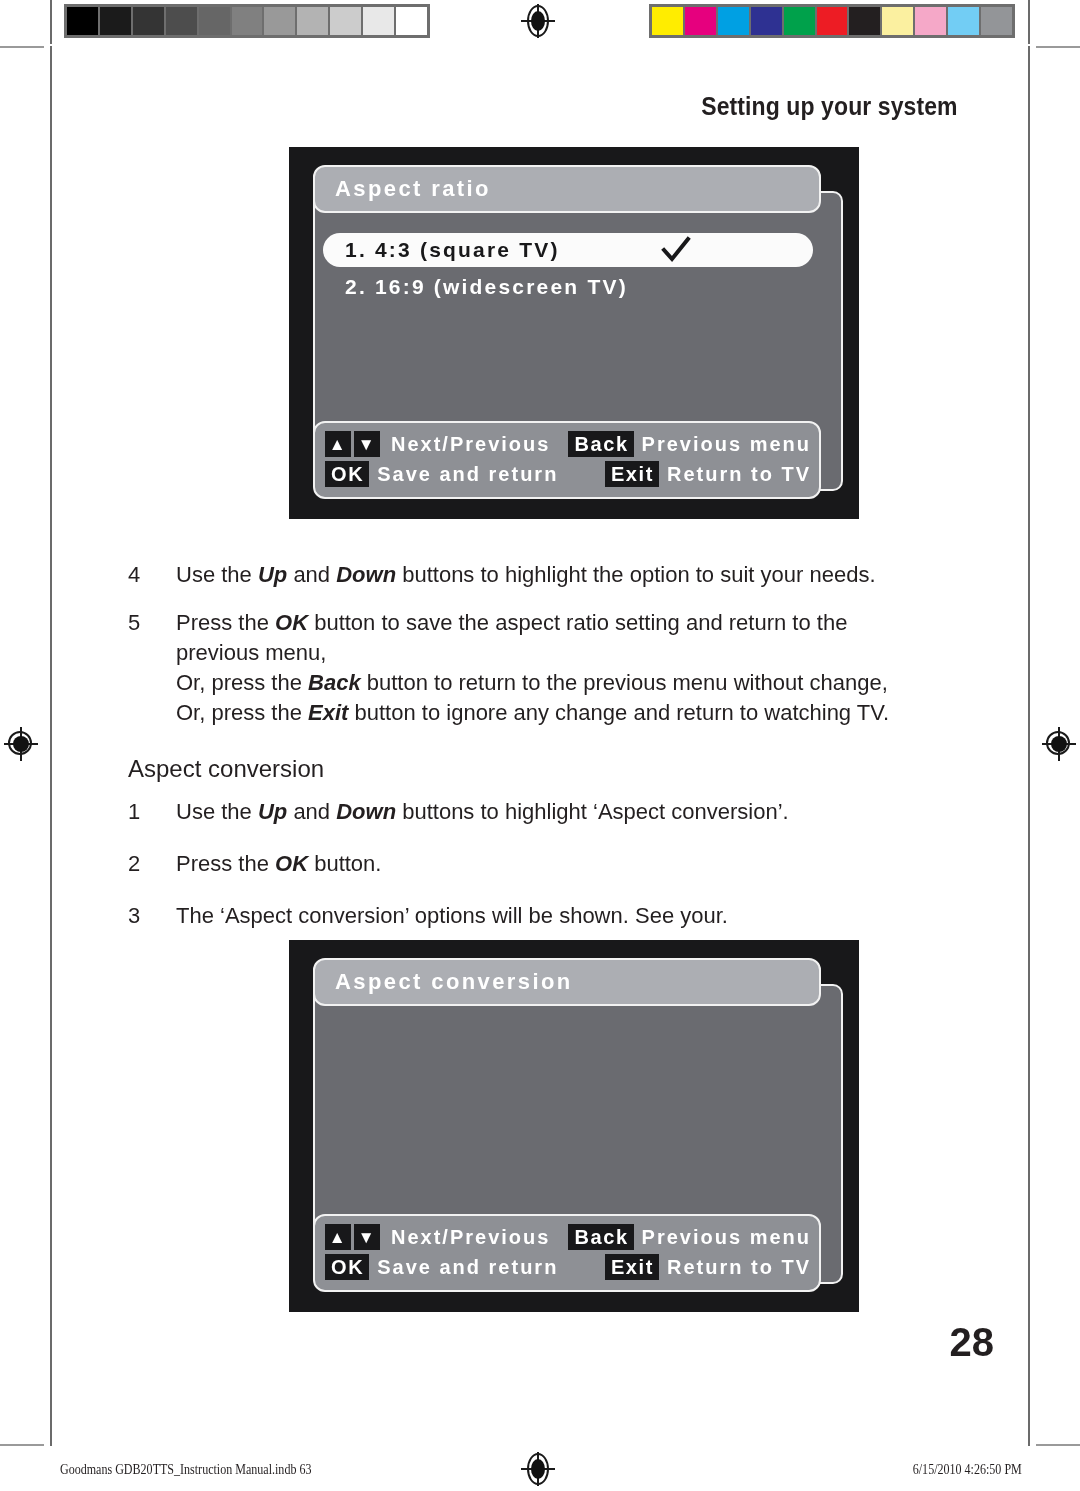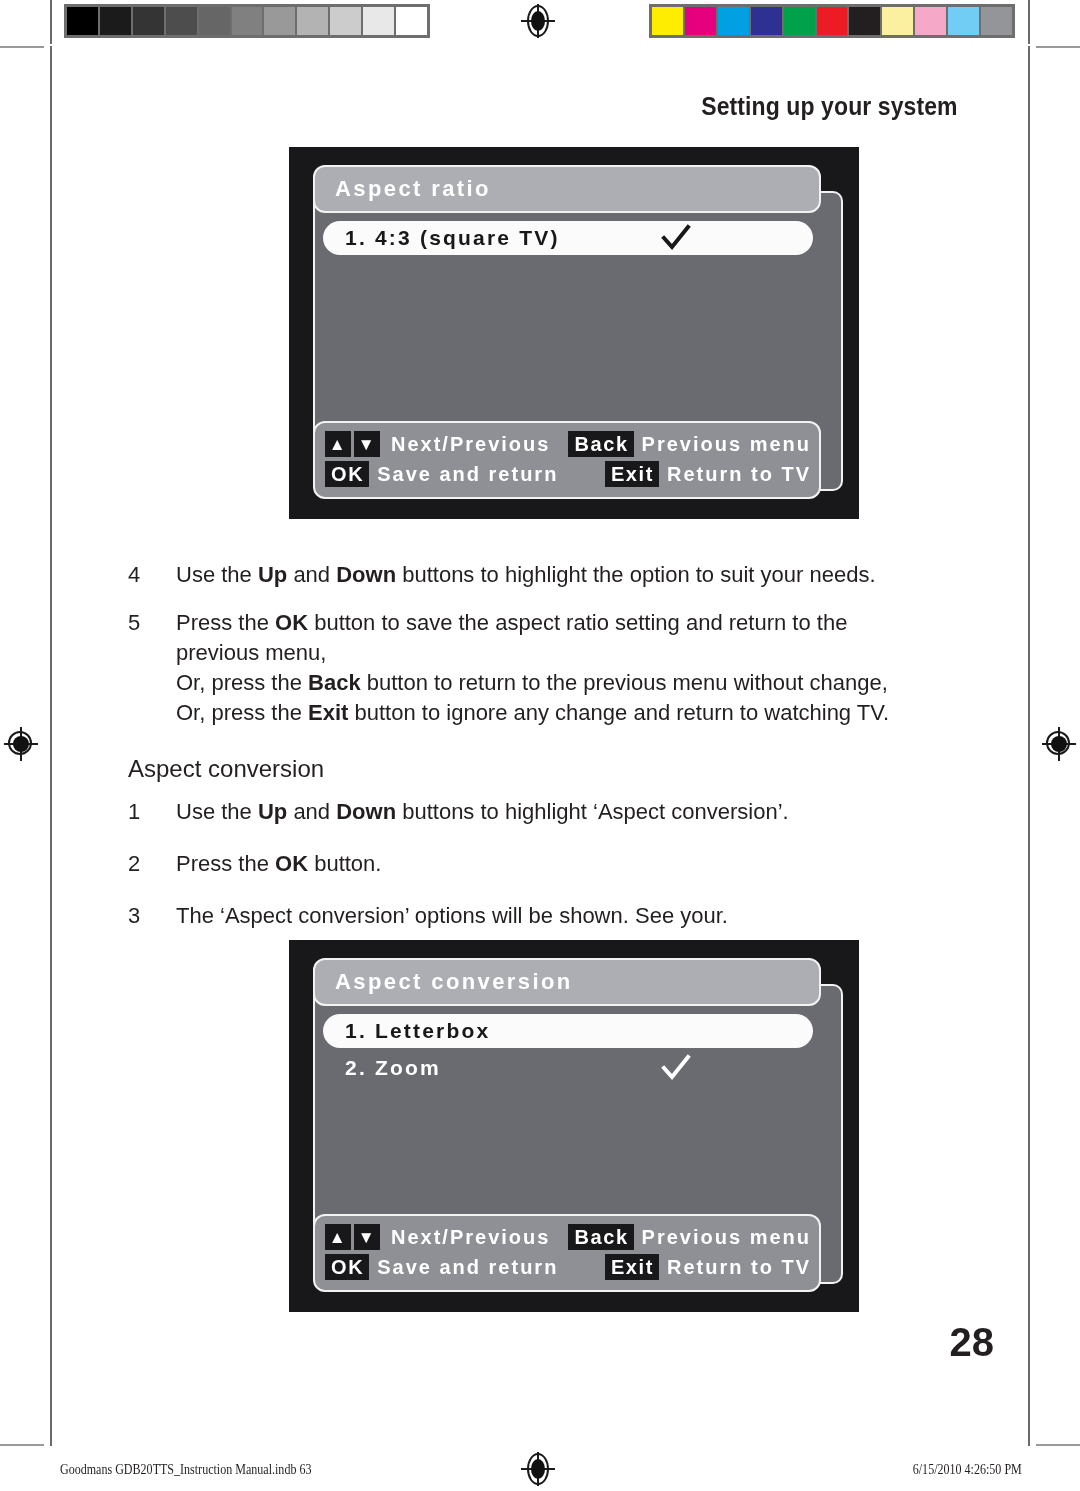--- a/index.html
+++ b/index.html
@@ -141,21 +141,21 @@
     align-items: center;
     padding-left: 20px;
     color: #ffffff;
     font-weight: bold;
     font-size: 22px;
     letter-spacing: 2.4px;
   }
   .osd-items {
     position: absolute;
     left: 18px;
-    top: 58px;
+    top: 70px;
     right: 30px;
   }
   .osd-item {
     position: relative;
     height: 34px;
     display: flex;
     align-items: center;
     padding-left: 22px;
     box-sizing: border-box;
     color: #ffffff;
@@ -243,21 +243,21 @@
     margin-bottom: 18px;
   }
   .instr-num {
     width: 48px;
     flex: none;
     font-size: 22px;
   }
   .instr-txt {
     flex: 1;
   }
-  .instr-txt b { font-weight: bold; }
+  .instr-txt b { font-weight: bold; font-style: italic; }
   .section-head {
     position: absolute;
     left: 128px;
     font-family: "Liberation Sans Narrow", "Liberation Sans", sans-serif;
     font-size: 24px;
     color: #231f20;
   }
 
   .page-num {
     position: absolute;
@@ -358,20 +358,23 @@
 
     <div class="osd-items">
       <div class="osd-item selected">
         <span>1. 4:3 (square TV)</span>
         <span class="osd-check">
           <svg width="30" height="28" viewBox="0 0 30 28">
               <path d="M3 14 L11 23 L27 3" fill="none" stroke="#18181a" stroke-width="4" stroke-linecap="square"></path>
             </svg>
         </span>
       </div>
+      <div class="osd-item">
+        <span>2. 16:9 (widescreen TV)</span>
+      </div>
     </div>
 
     <div class="osd-footer">
       <div class="osd-foot-row">
         <span class="keycap arrow">▲</span>
         <span class="keycap arrow">▼</span>
         <span class="foot-label">Next/Previous</span>
         <span class="foot-col-right">
           <span class="keycap">Back</span>
           <span class="foot-label">Previous menu</span>
@@ -416,33 +419,20 @@
     <div class="instr-txt">The ‘Aspect conversion’ options will be shown. See your.</div>
   </div>
 </div>
 
 <div class="osd" style="top:940px; height:372px;">
   <div class="osd-inner">
     <div class="osd-body"></div>
 
     <div class="osd-title">Aspect conversion</div>
 
-    <div class="osd-items">
-      <div class="osd-item selected">
-        <span>1. Letterbox</span>
-      </div>
-      <div class="osd-item">
-        <span>2. Zoom</span>
-        <span class="osd-check">
-          <svg width="30" height="28" viewBox="0 0 30 28">
-              <path d="M3 14 L11 23 L27 3" fill="none" stroke="#ffffff" stroke-width="4" stroke-linecap="square"></path>
-            </svg>
-        </span>
-      </div>
-    </div>
 
     <div class="osd-footer">
       <div class="osd-foot-row">
         <span class="keycap arrow">▲</span>
         <span class="keycap arrow">▼</span>
         <span class="foot-label">Next/Previous</span>
         <span class="foot-col-right">
           <span class="keycap">Back</span>
           <span class="foot-label">Previous menu</span>
         </span>

